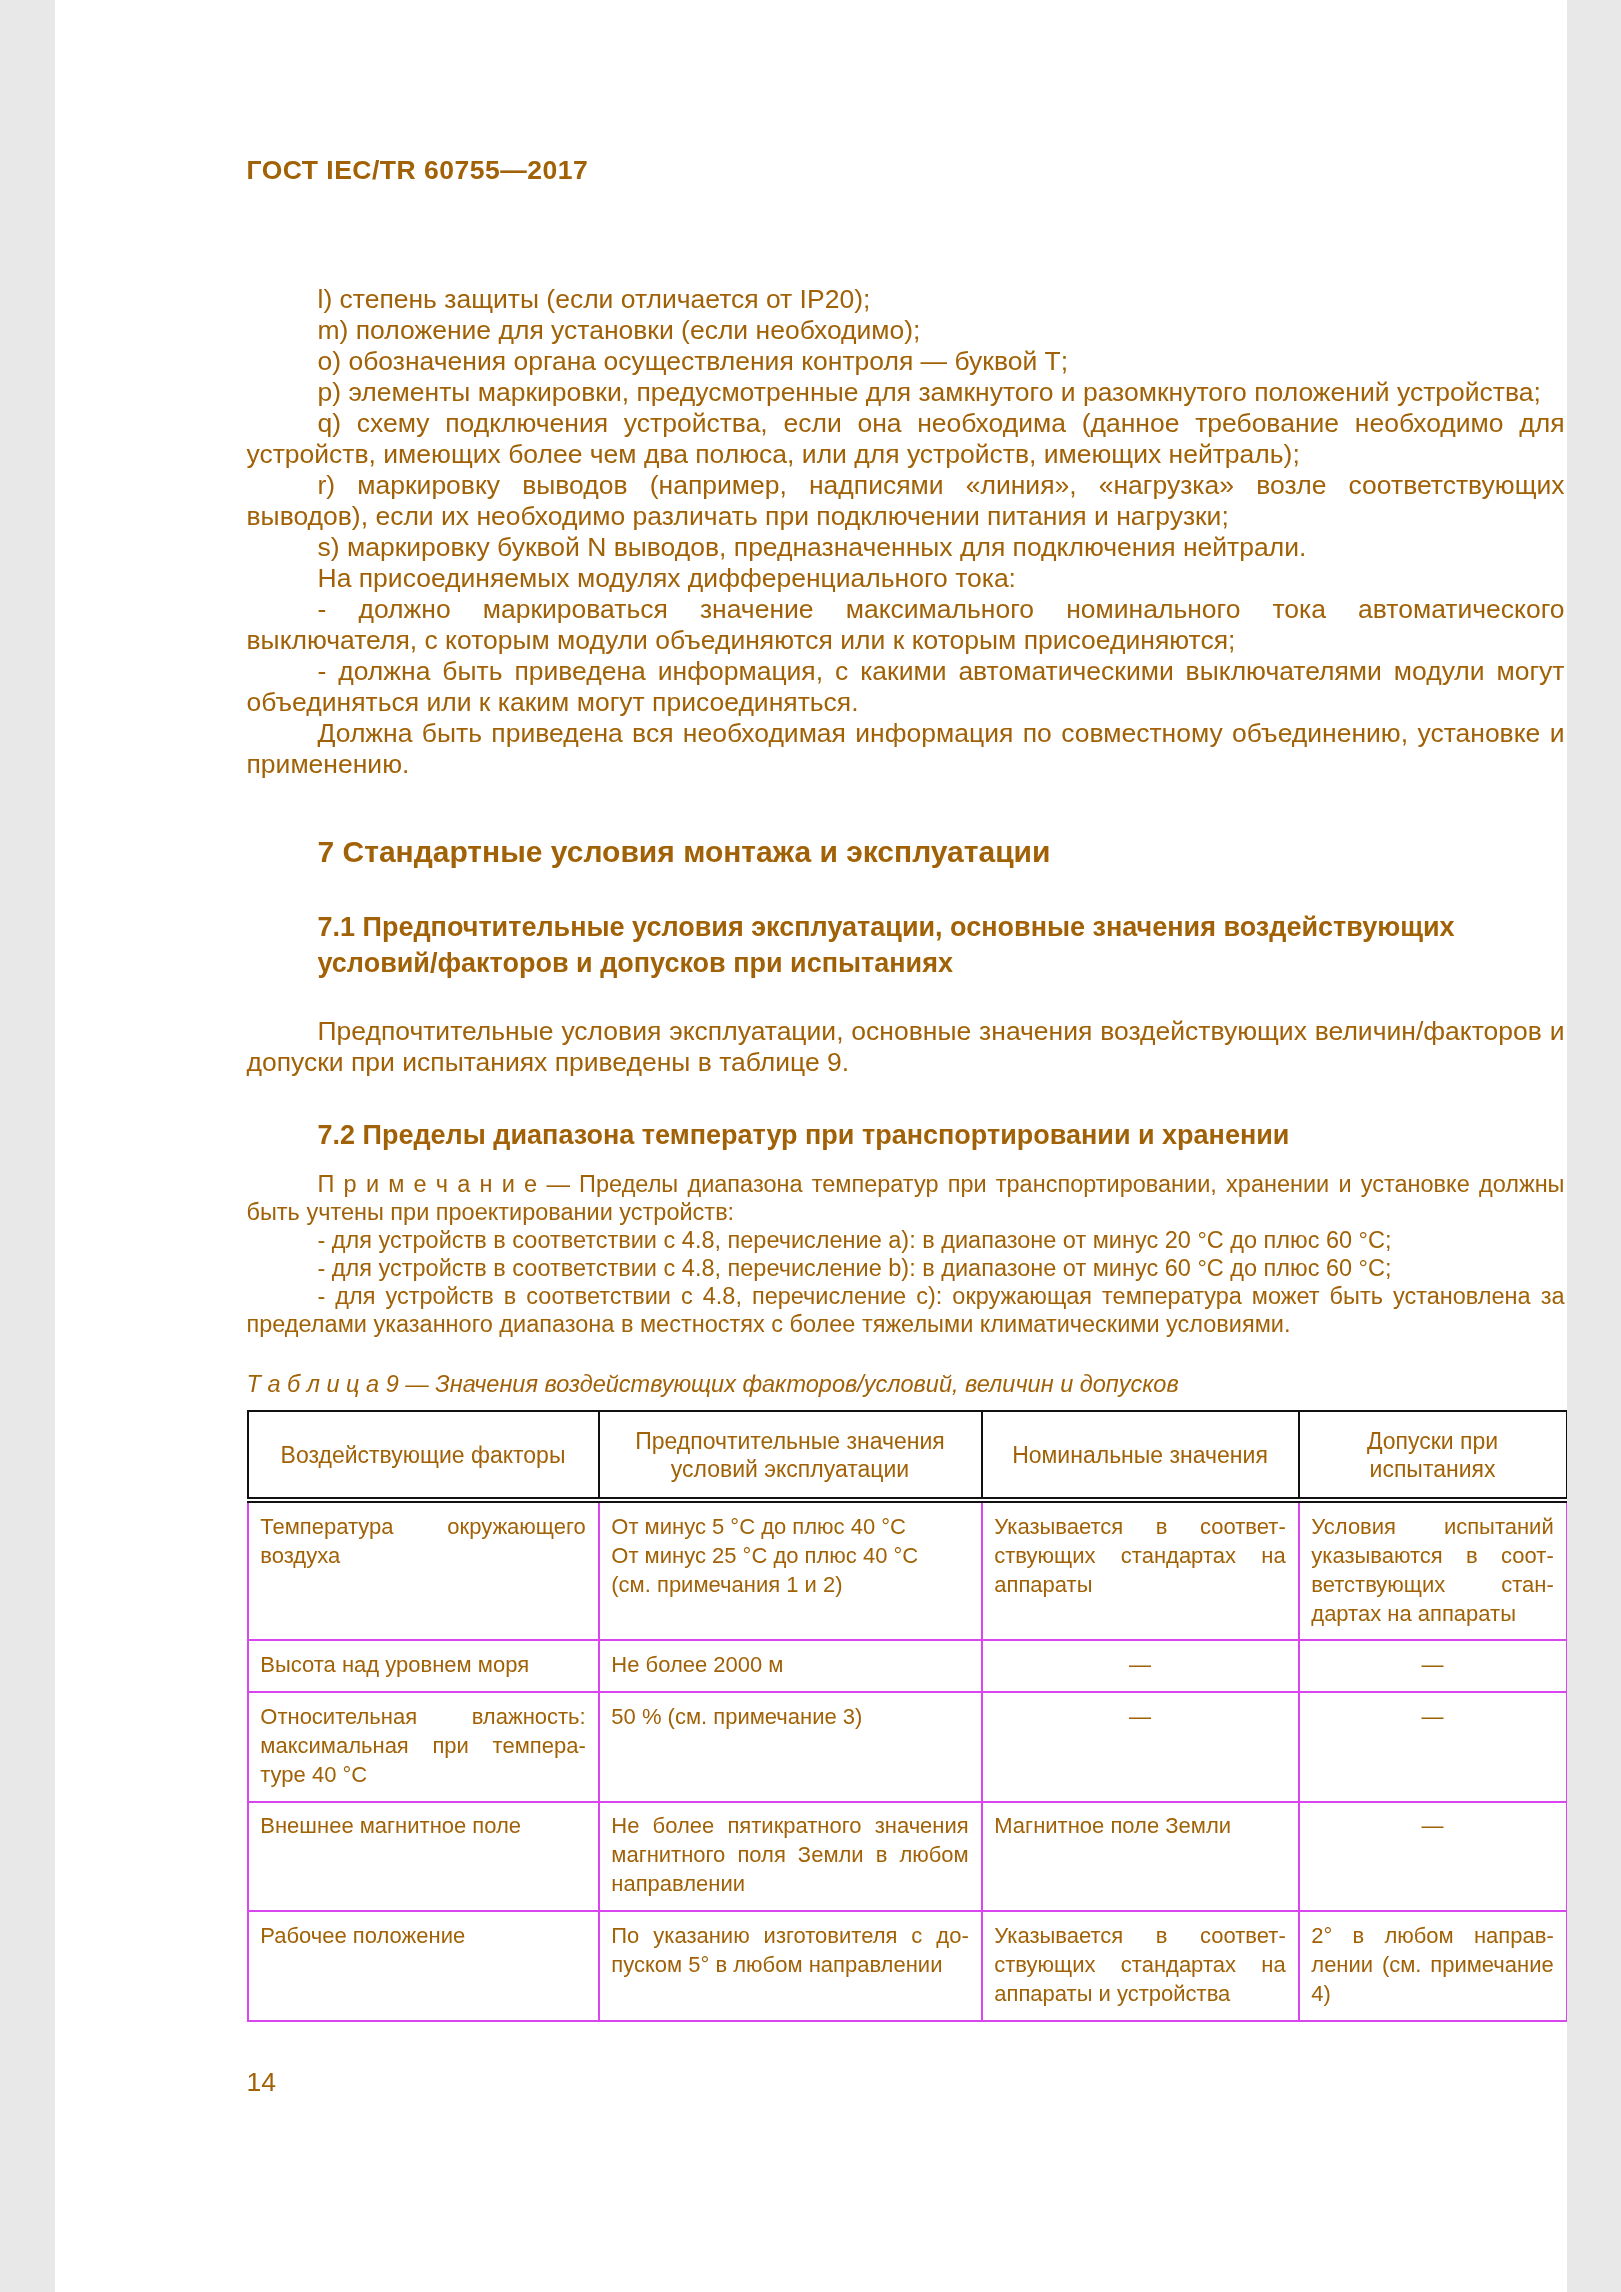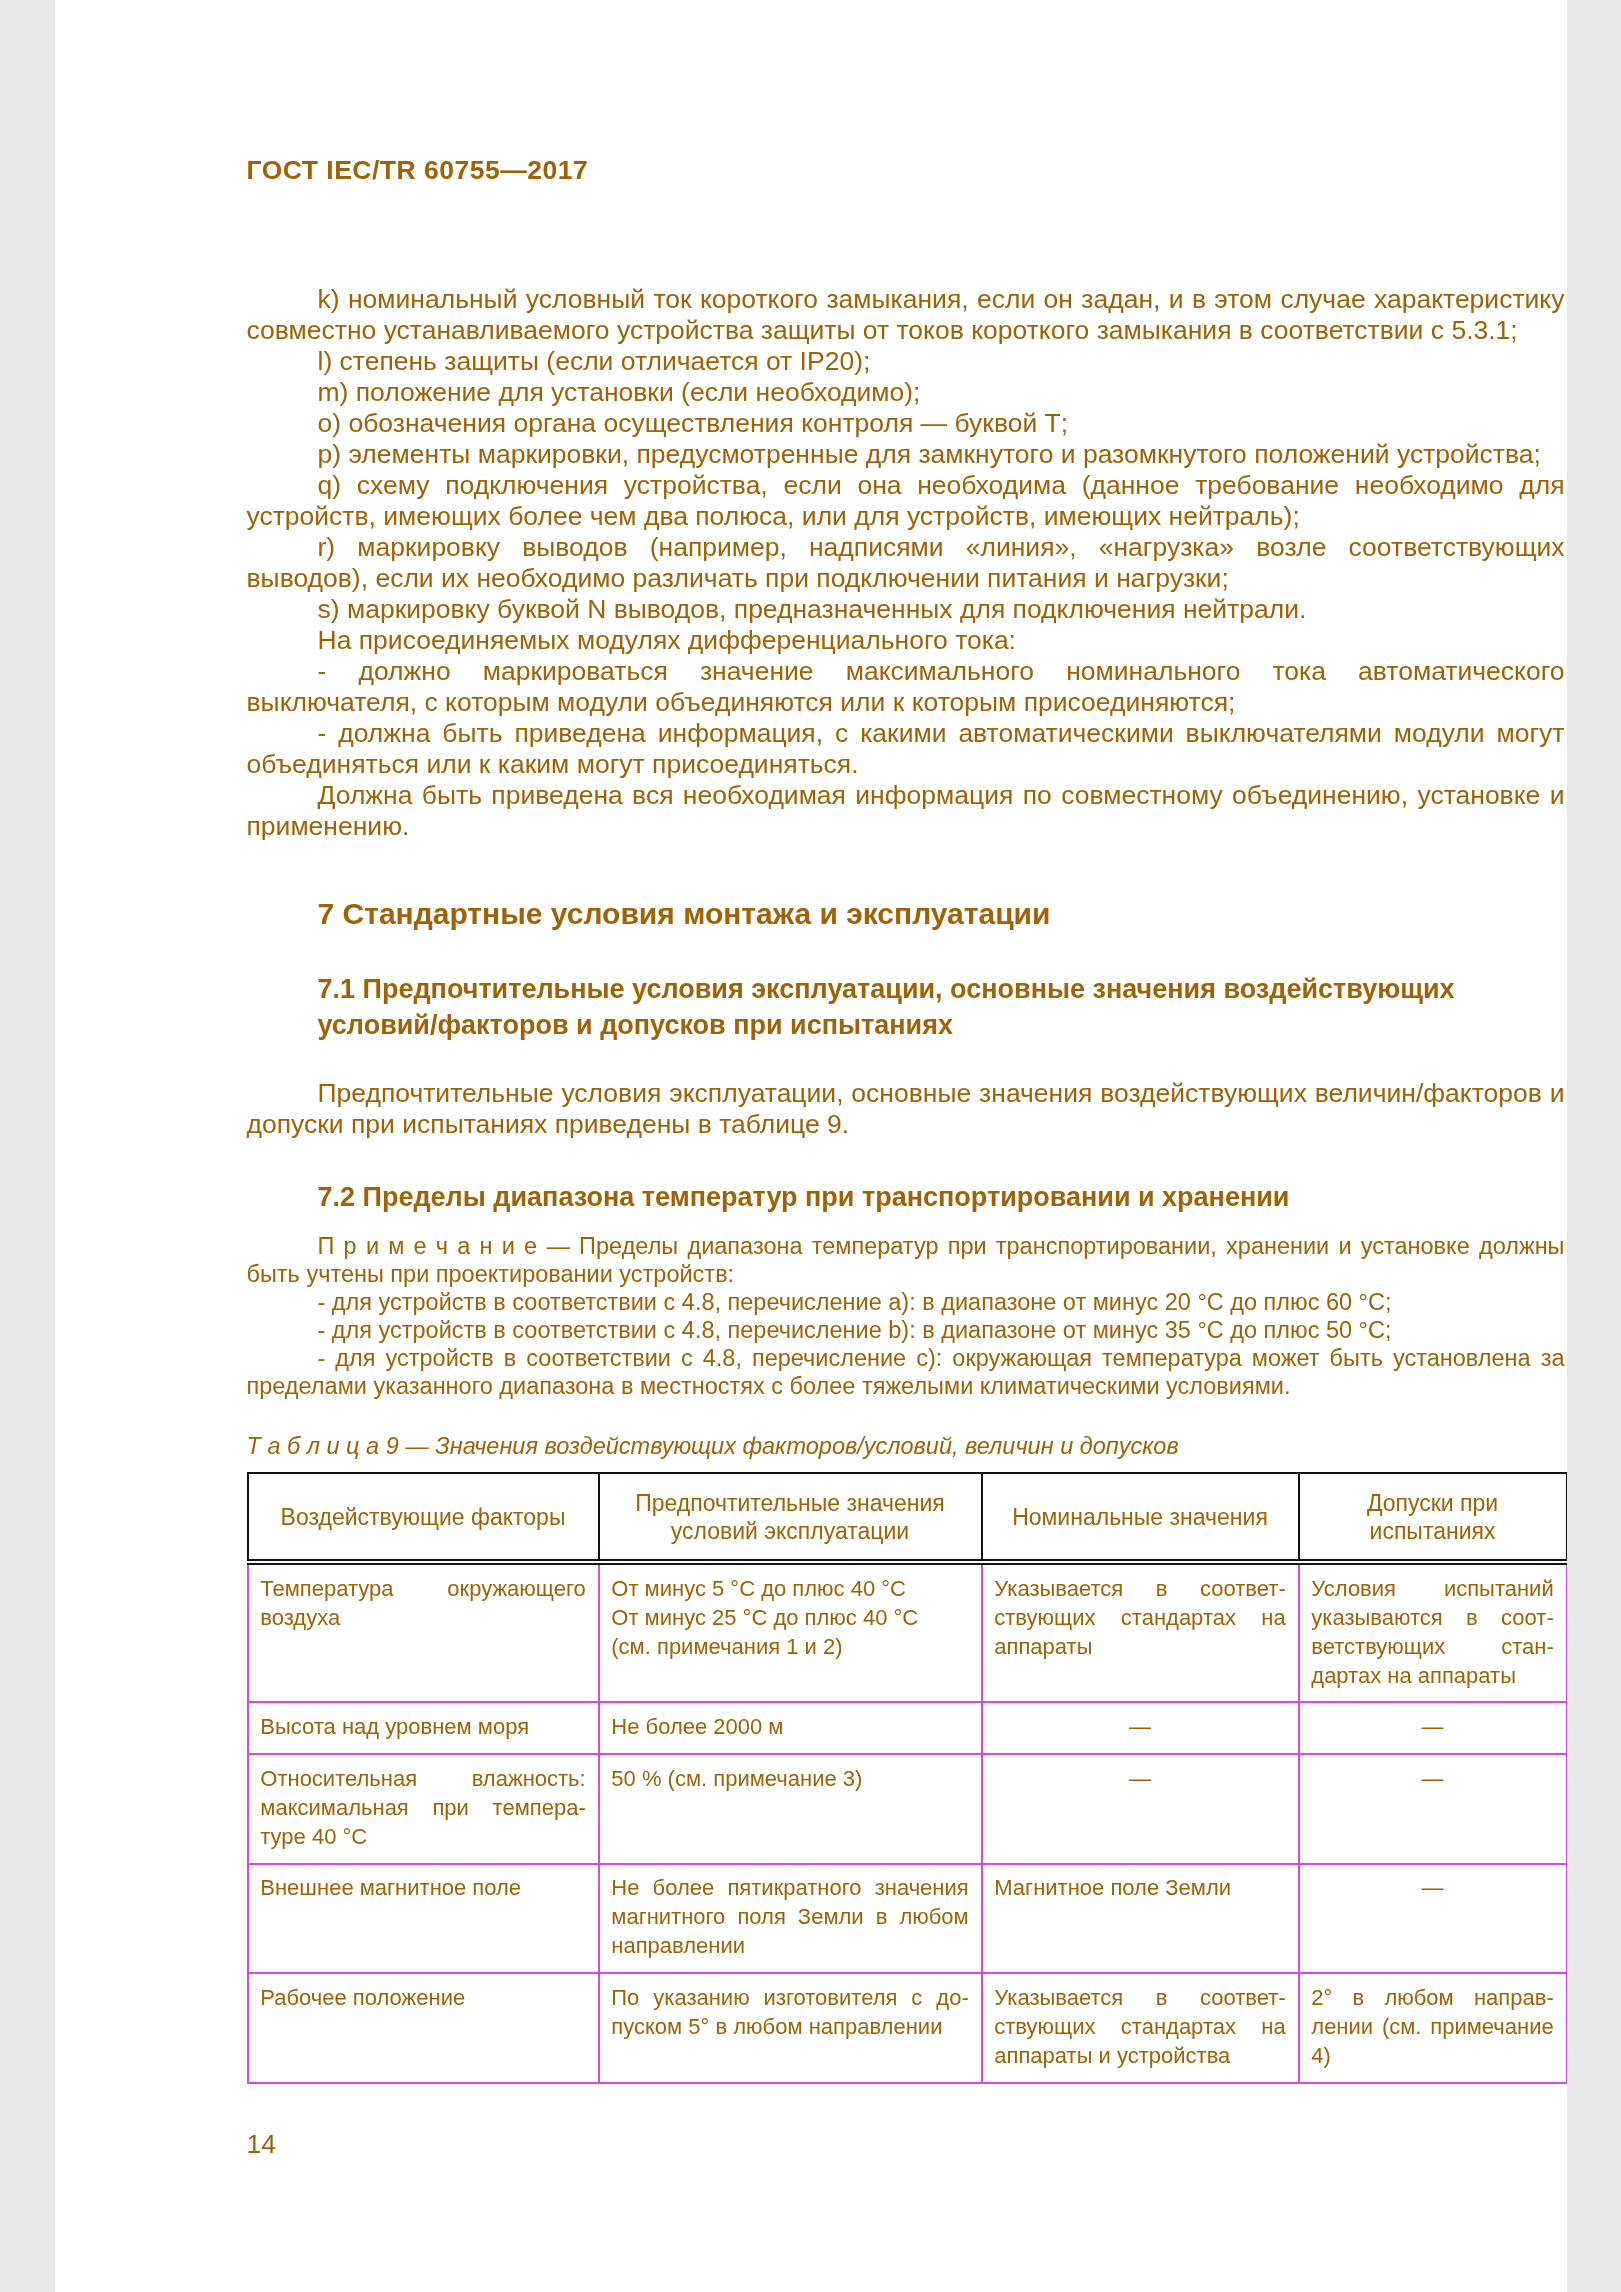--- a/index.html
+++ b/index.html
@@ -46,21 +46,20 @@
 </style>
 </head>
 <body>
 
 <div class="page">
   <div class="content">
 
     <div class="doc-header">ГОСТ IEC/TR 60755—2017</div>
 
     <div class="body-block">
-      <p class="para">k) номинальный условный ток короткого замыкания, если он задан, и в этом случае характеристику совместно устанавливаемого устройства защиты от токов короткого замыкания в соответствии с 5.3.1;</p>
       <p class="para">l) степень защиты (если отличается от IP20);</p>
       <p class="para">m) положение для установки (если необходимо);</p>
       <p class="para">o) обозначения органа осуществления контроля — буквой Т;</p>
       <p class="para">p) элементы маркировки, предусмотренные для замкнутого и разомкнутого положений устройства;</p>
       <p class="para">q) схему подключения устройства, если она необходима (данное требование необходимо для устройств, имеющих более чем два полюса, или для устройств, имеющих нейтраль);</p>
       <p class="para">r) маркировку выводов (например, надписями «линия», «нагрузка» возле соответствующих выводов), если их необходимо различать при подключении питания и нагрузки;</p>
       <p class="para">s) маркировку буквой N выводов, предназначенных для подключения нейтрали.</p>
       <p class="para">На присоединяемых модулях дифференциального тока:</p>
       <p class="para">- должно маркироваться значение максимального номинального тока автоматического выключателя, с которым модули объединяются или к которым присоединяются;</p>
       <p class="para">- должна быть приведена информация, с какими автоматическими выключателями модули могут объединяться или к каким могут присоединяться.</p>
@@ -73,21 +72,21 @@
 
     <div class="para-block">
       <p class="para">Предпочтительные  условия  эксплуатации, основные значения воздействующих величин/факторов и допуски при испытаниях приведены в таблице 9.</p>
     </div>
 
     <div class="h-sub">7.2  Пределы диапазона температур при транспортировании и хранении</div>
 
     <div class="note-block">
       <p class="note-p"><span class="note-label">П р и м е ч а н и е —</span><span> Пределы диапазона температур при транспортировании, хранении и установке должны быть учтены при проектировании устройств:</span></p>
       <p class="note-p">- для устройств в соответствии с 4.8, перечисление a): в диапазоне от минус 20 °С до плюс 60 °С;</p>
-      <p class="note-p">- для устройств в соответствии с 4.8, перечисление b): в диапазоне от минус 35 °С до плюс 50 °С;</p>
+      <p class="note-p">- для устройств в соответствии с 4.8, перечисление b): в диапазоне от минус 60 °С до плюс 60 °С;</p>
       <p class="note-p">- для устройств в соответствии с 4.8, перечисление c): окружающая температура может быть установлена за пределами указанного диапазона в местностях с более тяжелыми климатическими условиями.</p>
     </div>
 
     <div class="tbl-caption"><span>Т а б л и ц а  9 —</span><span class="cap-text"> Значения  воздействующих факторов/условий, величин и допусков</span></div>
 
     <table class="t9">
       <colgroup>
         <col class="c1">
           <col class="c2">
           <col class="c3">

